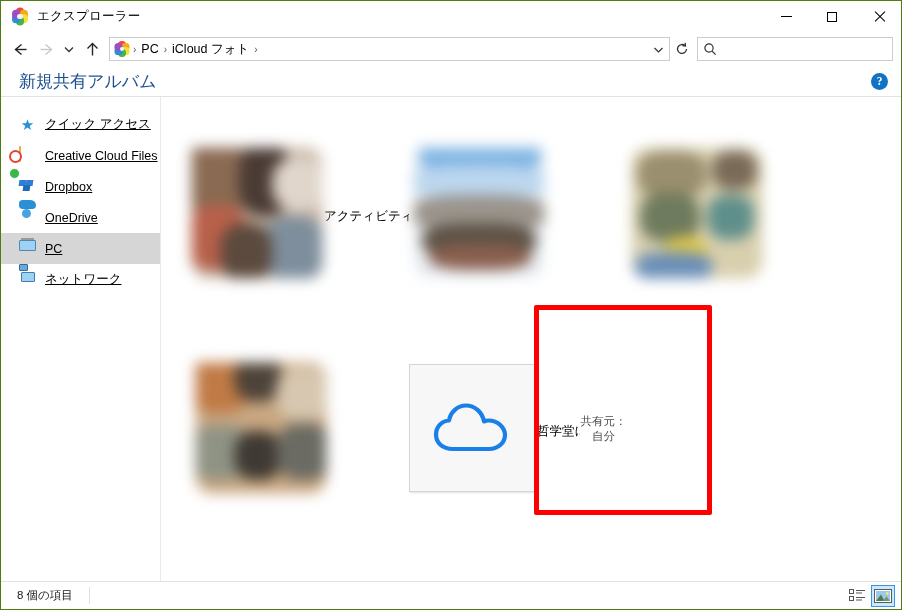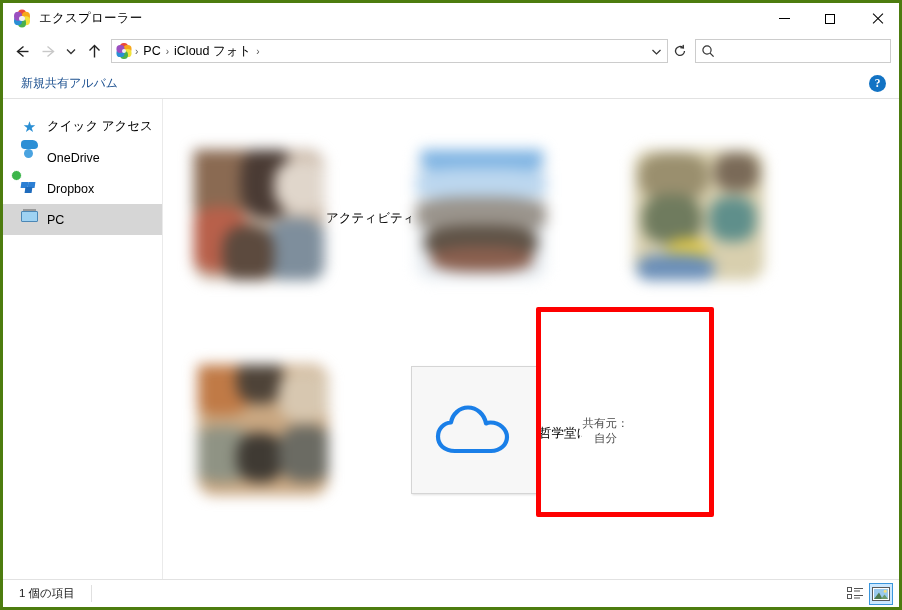--- a/index.html
+++ b/index.html
@@ -10,21 +10,21 @@
   body {
     font-family: "Liberation Sans", "DejaVu Sans", sans-serif;
     -webkit-font-smoothing: antialiased;
   }
 
   .window {
     position: relative;
     width: 902px;
     height: 610px;
     box-sizing: border-box;
-    border: 3px solid #4d7c0f;
+    border: 1px solid #4d7c0f;
     background: #ffffff;
     overflow: hidden;
     display: flex;
     flex-direction: column;
   }
 
   
   .titlebar {
     height: 31px;
     flex: 0 0 31px;
@@ -170,21 +170,21 @@
     flex: 0 0 31px;
     background: #ffffff;
     border-bottom: 1px solid #e2e2e2;
     display: flex;
     align-items: center;
     padding: 0 8px 0 18px;
     box-sizing: border-box;
     position: relative;
   }
   .cmd-link {
-    font-size: 12px;
+    font-size: 17px;
     color: #1b4f8f;
     cursor: default;
   }
   .cmdbar .spacer { flex: 1 1 auto; }
   .help-ico {
     width: 17px; height: 17px; border-radius: 50%;
     background: #1273c4;
     color: #fff;
     font-size: 11.5px;
     font-weight: bold;
@@ -221,21 +221,21 @@
     font-size: 12.5px;
     color: #000;
   }
   .nav-item.selected { background: #d6d6d6; }
   .nav-ico {
     width: 17px; height: 17px;
     flex: 0 0 17px;
     margin-right: 9px;
     position: relative;
   }
-  .nav-label { white-space: nowrap; }
+  .nav-label { white-space: nowrap; text-decoration: underline; }
 
   
   .ico-star { color: #2a8fd4; font-size: 15px; line-height: 17px; text-align: center; display: block;}
   .ico-cc {
     width: 14px; height: 15px; background: #f5d87a; border: 1px solid #d8b347;
     box-sizing: border-box; border-radius: 1px; margin-top: 1px; position: relative;
   }
   .ico-cc:after {
     content: ""; position: absolute; right: -2px; bottom: -2px;
     width: 9px; height: 9px; border-radius: 50%;
@@ -539,44 +539,56 @@
 
     <div class="sidebar">
 
       <div class="nav-item">
         <span class="nav-ico">
           <span class="ico-star">★</span>
         </span>
         <span class="nav-label">クイック アクセス</span>
       </div>
 
+      <div class="nav-item">
+        <span class="nav-ico">
+          <span class="ico-cc"></span>
+        </span>
+        <span class="nav-label">Creative Cloud Files</span>
+      </div>
+
+      <div class="nav-item">
+        <span class="nav-ico">
+          <span class="ico-dbx"><i></i><i></i><i></i><b></b></span>
+        </span>
+        <span class="nav-label">Dropbox</span>
+      </div>
 
       <div class="nav-item">
         <span class="nav-ico">
           <span class="ico-onedrive"></span>
         </span>
         <span class="nav-label">OneDrive</span>
       </div>
 
-      <div class="nav-item">
-        <span class="nav-ico">
-          <span class="ico-dbx"><i></i><i></i><i></i><b></b></span>
-        </span>
-        <span class="nav-label">Dropbox</span>
-      </div>
-
       <div class="nav-item selected">
         <span class="nav-ico">
           <span class="ico-pc"></span>
         </span>
         <span class="nav-label">PC</span>
       </div>
 
 
 
+      <div class="nav-item">
+        <span class="nav-ico">
+          <span class="ico-net"></span>
+        </span>
+        <span class="nav-label">ネットワーク</span>
+      </div>
 
     </div>
 
     <div class="content">
       <div class="grid">
 
         <div class="tile">
           <div class="thumb-wrap">
             <div class="thumb blurred">
               <span class="swatch" style="background:#c9b7a6;left:-10%;top:-10%;width:120%;height:120%"></span>
@@ -655,21 +667,21 @@
         </div>
 
       </div>
 
       <div class="redbox" style="left:373px; top:208px; width:178px; height:210px;"></div>
     </div>
 
   </div>
 
   <div class="statusbar">
-    <span class="status-text">1 個の項目</span>
+    <span class="status-text">8 個の項目</span>
     <span class="status-sep"></span>
     <span class="spacer"></span>
 
     <span class="viewbtn">
       <svg width="17" height="15" viewBox="0 0 17 15">
         <rect x="0.5" y="1.5" width="4" height="4" fill="none" stroke="#555" stroke-width="1"></rect>
         <rect x="0.5" y="8.5" width="4" height="4" fill="none" stroke="#555" stroke-width="1"></rect>
         <path d="M7 2.5 H16 M7 5 H13 M7 9.5 H16 M7 12 H13" stroke="#555" stroke-width="1.1" fill="none"></path>
       </svg>
     </span>

